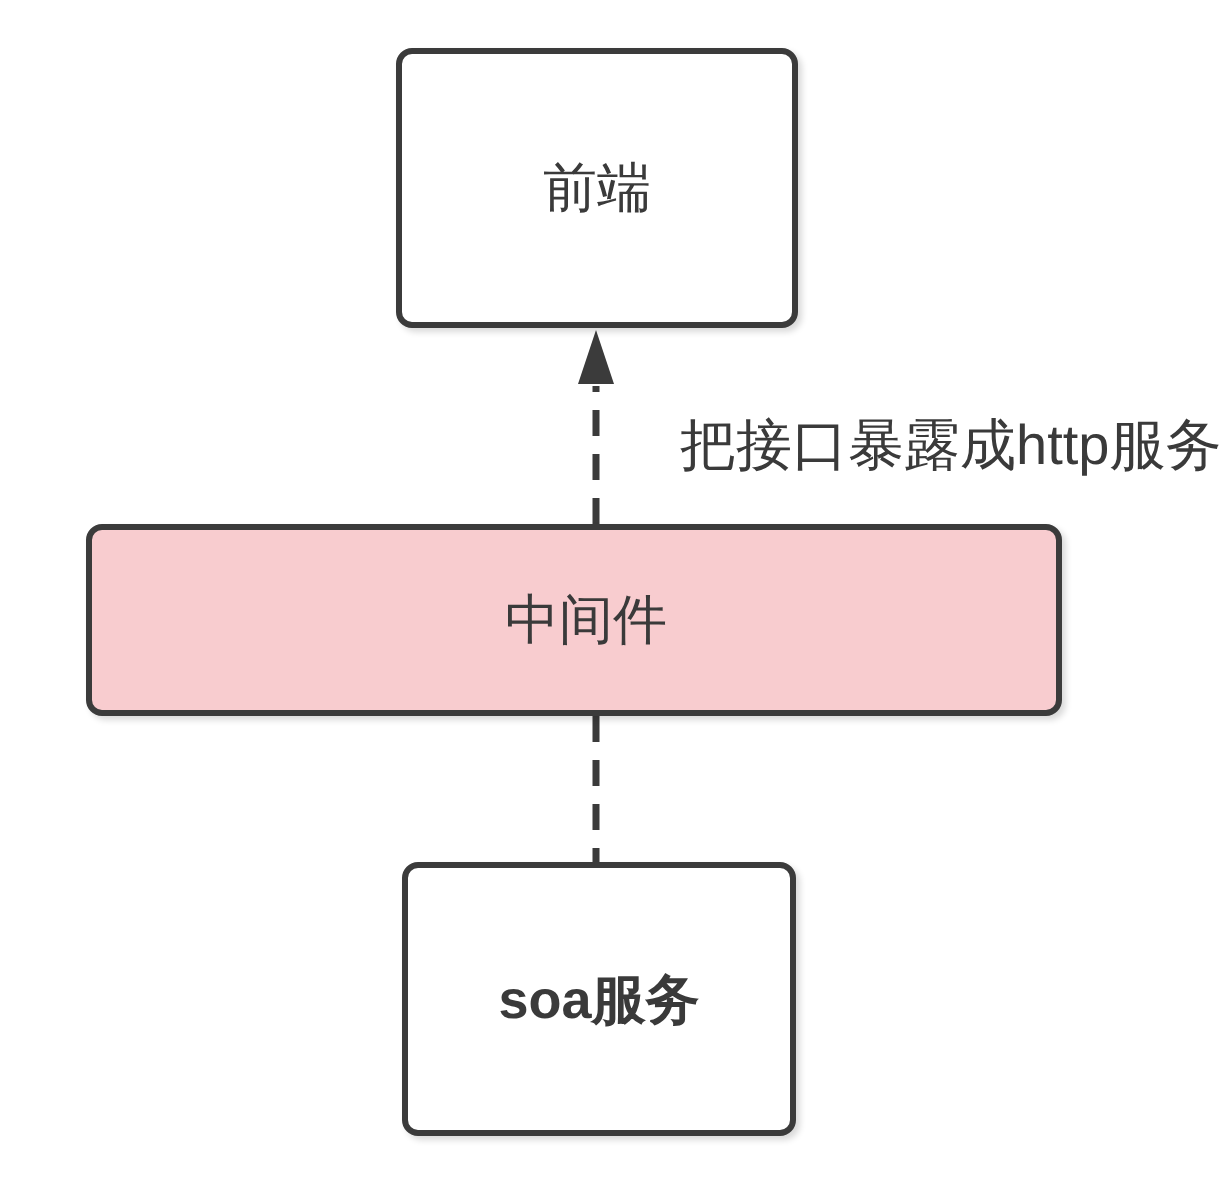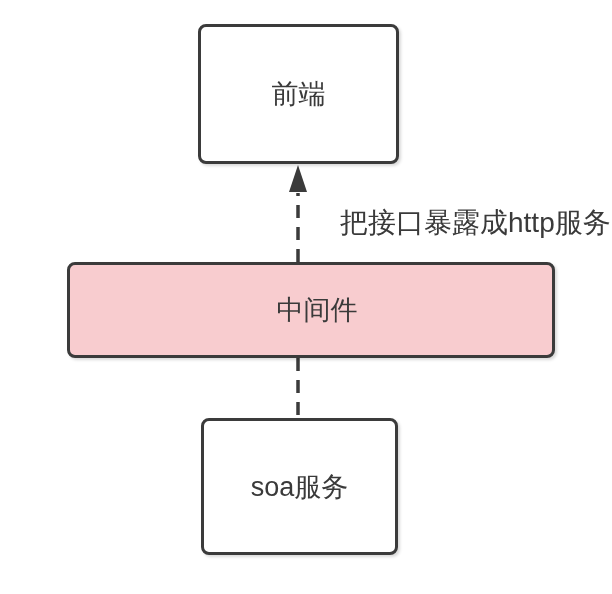--- a/index.html
+++ b/index.html
@@ -42,23 +42,23 @@
     align-items: center;
     justify-content: center;
     border: 3px solid var(--node-border);
     border-radius: 8px;
     background: var(--node-fill);
     color: var(--text);
     font-size: 27px;
     box-shadow: 2px 2px 3px rgba(0,0,0,0.15);
   }
   .node-frontend  { left: 198px; top: 24px;  width: 201px; height: 140px; }
-  .node-middleware{ left: 67px;  top: 262px; width: 488px; height: 96px;
+  .node-middleware{ left: 43px;  top: 262px; width: 488px; height: 96px;
                     background: var(--middleware-fill); padding-left: 12px; }
-  .node-soa       { left: 201px; top: 418px; width: 197px; height: 137px; }
+  .node-soa       { left: 201px; top: 431px; width: 197px; height: 137px; font-weight: bold; }
   .edge-label {
     position: absolute;
     left: 324px; top: 207px;
     font-size: 28px;
     line-height: 1.15;
     color: var(--text);
     white-space: nowrap;
     margin-left: 16px;
   }
 </style>

